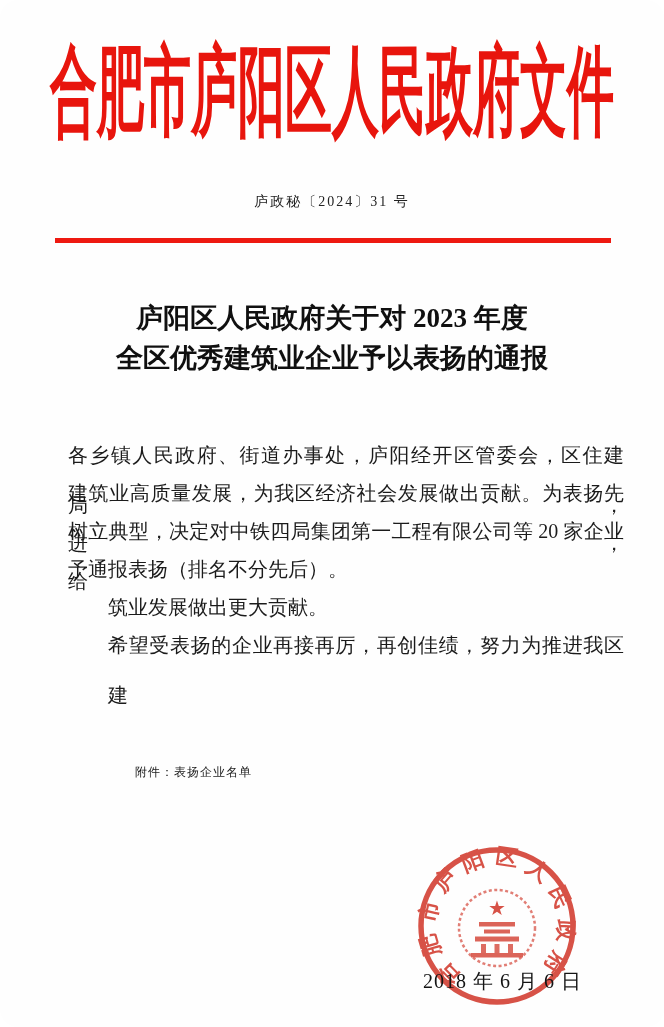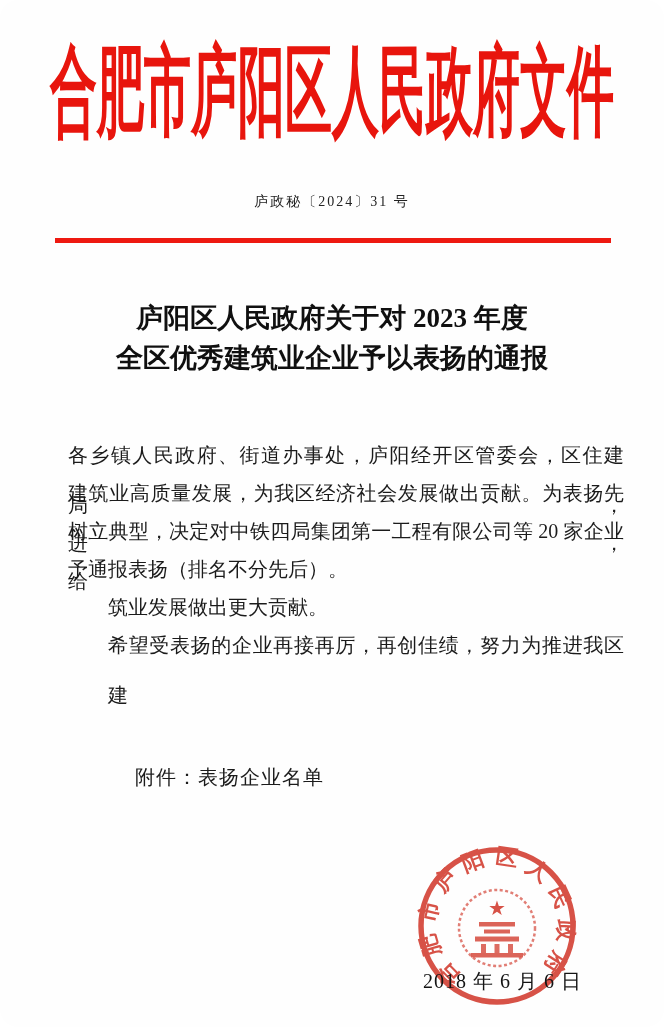--- a/index.html
+++ b/index.html
@@ -83,21 +83,21 @@
   .line { height: 38px; white-space: nowrap; }
   .jl { text-align: justify; text-align-last: justify; white-space: normal; }
   .indent-first { padding-left: 40px; }
   .block-indent { margin-left: 40px; }
 
   
   .attachment {
     position: absolute;
     top: 764px;
     left: 135px;
-    font-size: 20px;
+    font-size: 12px;
     letter-spacing: 1px;
     color: #1b1b1b;
     text-align: right;
   }
 
   
   .seal {
     position: absolute;
     top: 836px;
     left: 407px;

